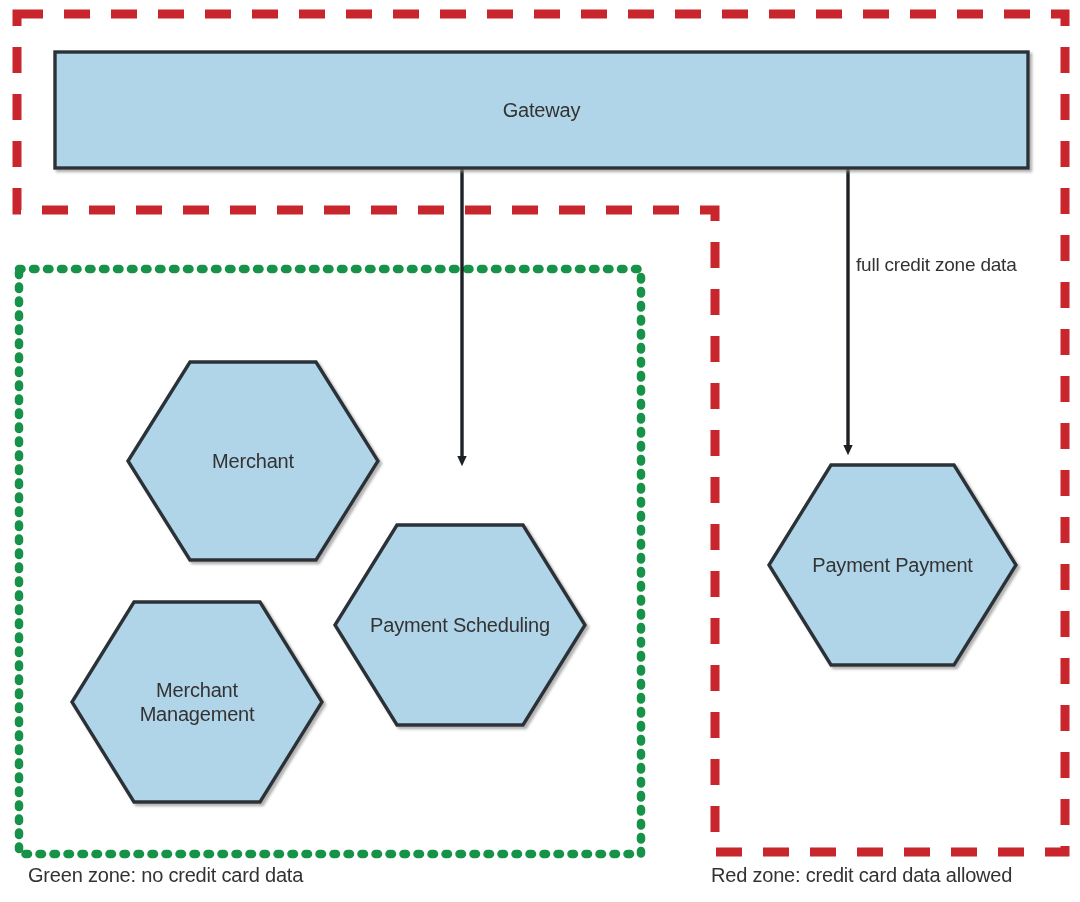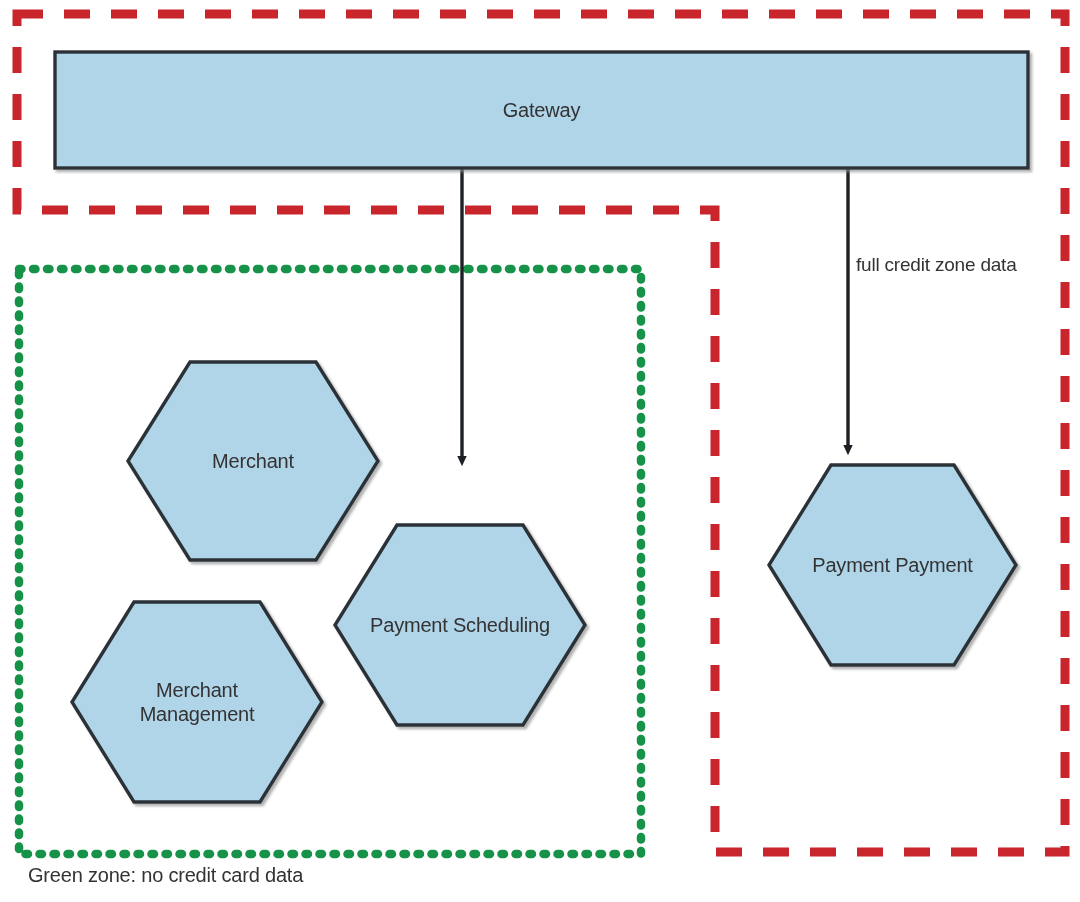--- a/index.html
+++ b/index.html
@@ -76,14 +76,15 @@
   <div class="lbl nodelbl" style="left:328px;top:614px;width:264px;">Payment Scheduling</div>
 
   <div class="lbl nodelbl" style="left:769px;top:554px;width:247px;">Payment Payment</div>
 
   <div class="lbl edgelbl" style="left:856px;top:253px;width:200px;text-align:left;">
     <div>full credit zone data</div>
   </div>
 
   <div class="lbl zonelbl" style="left:28px;top:864px;text-align:left;">Green zone: no credit card data</div>
 
+  <div class="lbl zonelbl" style="left:711px;top:864px;text-align:left;">Red zone: credit card data allowed</div>
 
 </div>
 
 </body></html>

